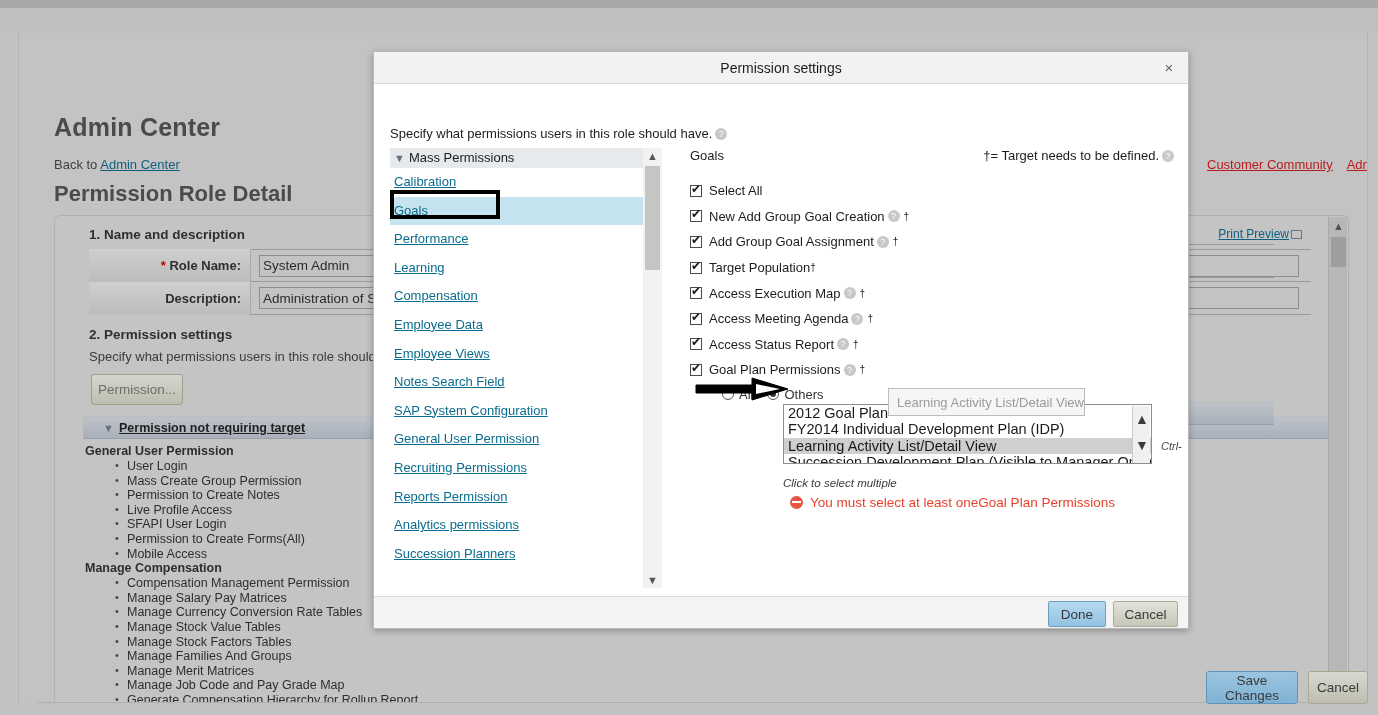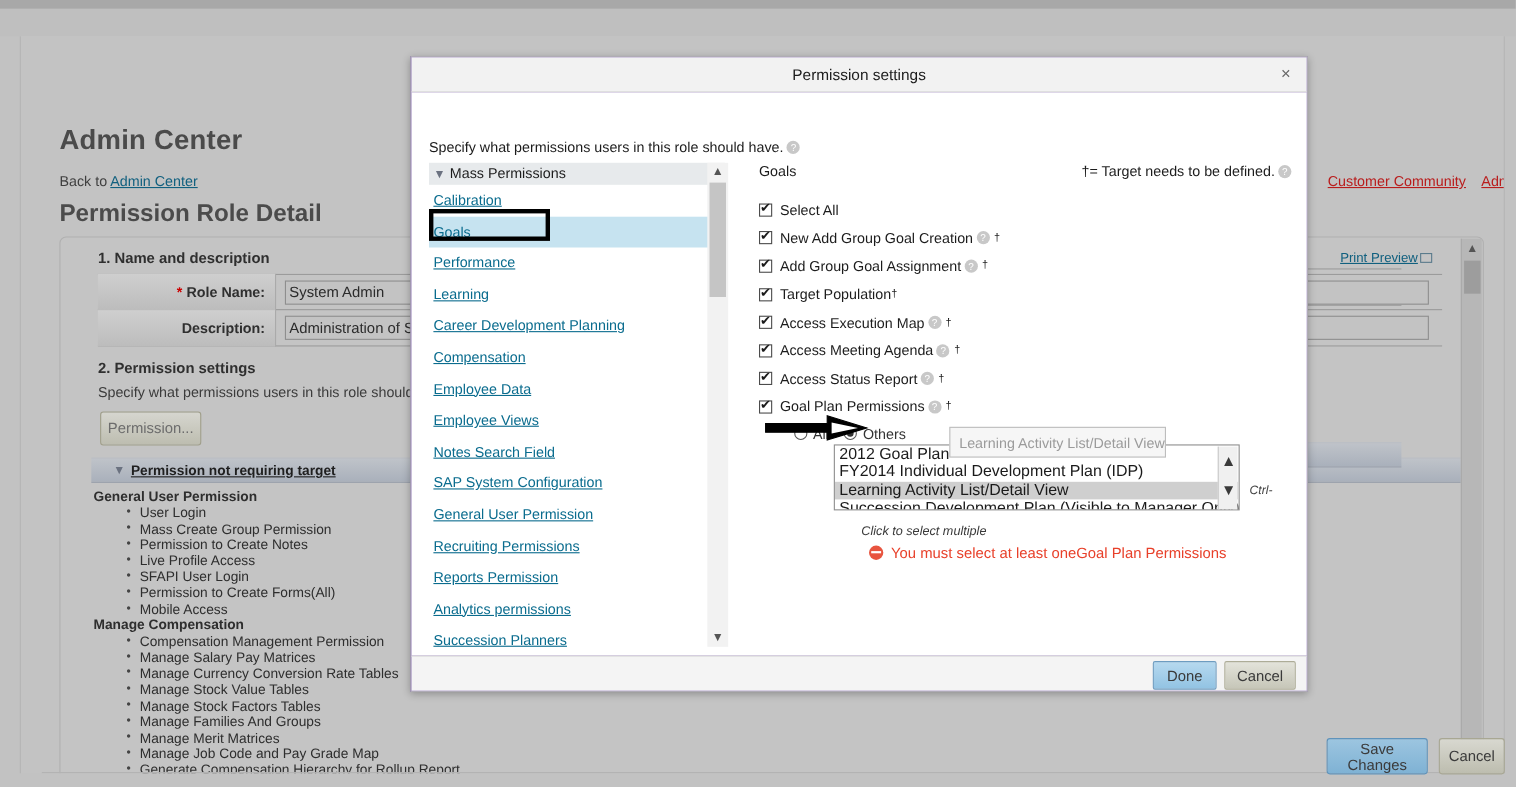--- a/index.html
+++ b/index.html
@@ -195,21 +195,21 @@
     width:12px; height:12px; border:1px solid #555; border-radius:50%; background:#fff;
     margin-right:5px; position:relative; cursor:pointer; flex:0 0 12px;
   }
   .radio.on:after {
     content:""; position:absolute; left:2px; top:2px; width:6px; height:6px;
     border-radius:50%; background:#333;
   }
   #radio-row .r-lbl { margin-right:14px; }
 
   
-  #select-wrap { position:relative; margin-left:68px; margin-top:2px; }
+  #select-wrap { position:relative; margin-left:93px; margin-top:2px; }
   #listbox {
     width:369px; height:60px; border:1px solid #8d8d8d; background:#fff;
     position:relative; overflow:hidden; font-size:14.5px; color:#1a1a1a;
     font-family:"Liberation Sans", sans-serif;
   }
   .opt { height:16.5px; line-height:16.5px; padding-left:4px; white-space:nowrap; cursor:pointer; }
   .opt.sel { background:#cfcfcf; }
   #list-scroll {
     position:absolute; right:1px; top:1px; width:18px; height:58px; background:#f0f0f0;
     border-left:1px solid #c9c9c9;
@@ -365,21 +365,20 @@
 
     <div id="nav-col">
       <div id="nav-head">
         <span class="caret">▼</span><span>Mass Permissions</span>
       </div>
       <div id="nav-list">
         <div class="nav-item"><a href="#">Calibration</a></div>
         <div class="nav-item selected"><a href="#">Goals</a></div>
         <div class="nav-item"><a href="#">Performance</a></div>
         <div class="nav-item"><a href="#">Learning</a></div>
-        <div class="nav-item"><a href="#">Career Development Planning</a></div>
         <div class="nav-item"><a href="#">Compensation</a></div>
         <div class="nav-item"><a href="#">Employee Data</a></div>
         <div class="nav-item"><a href="#">Employee Views</a></div>
         <div class="nav-item"><a href="#">Notes Search Field</a></div>
         <div class="nav-item"><a href="#">SAP System Configuration</a></div>
         <div class="nav-item"><a href="#">General User Permission</a></div>
         <div class="nav-item"><a href="#">Recruiting Permissions</a></div>
         <div class="nav-item"><a href="#">Reports Permission</a></div>
         <div class="nav-item"><a href="#">Analytics permissions</a></div>
         <div class="nav-item"><a href="#">Succession Planners</a></div>

